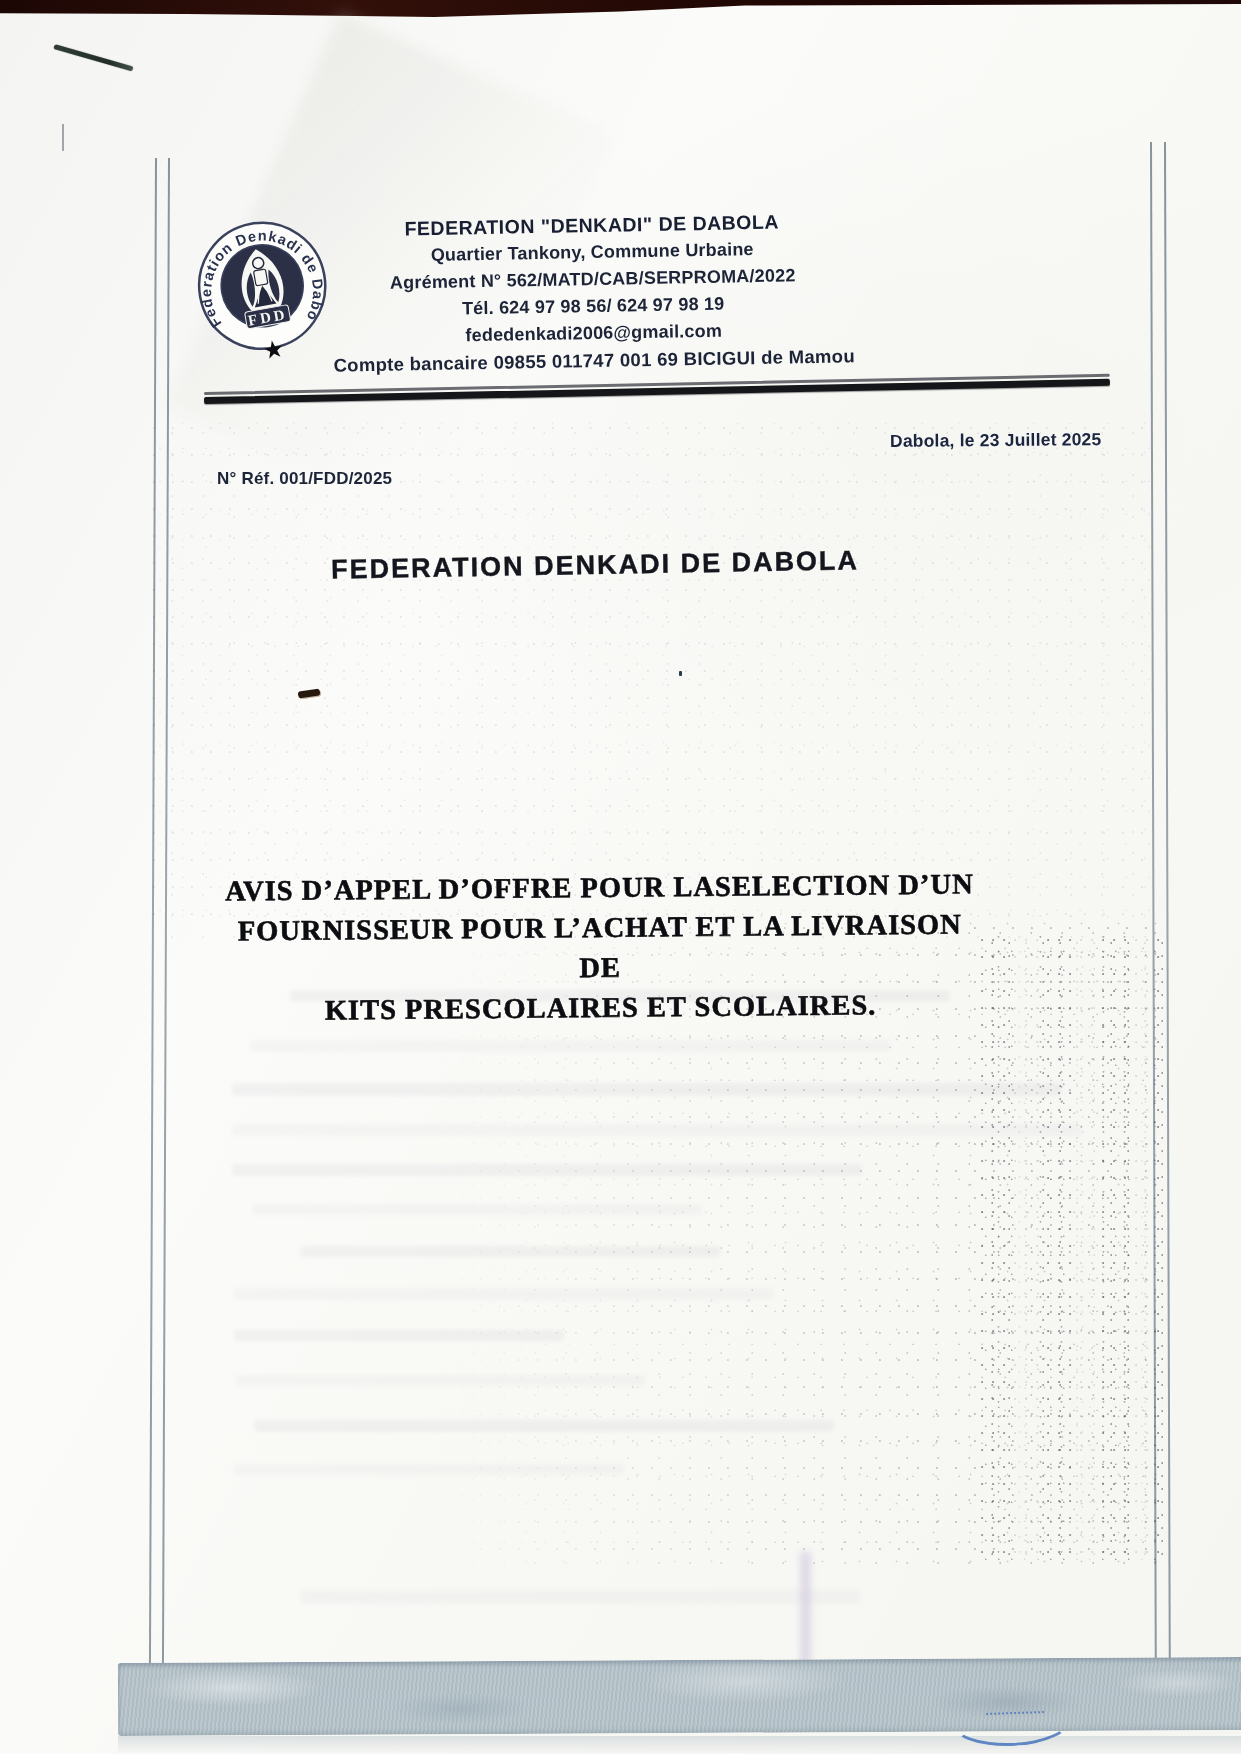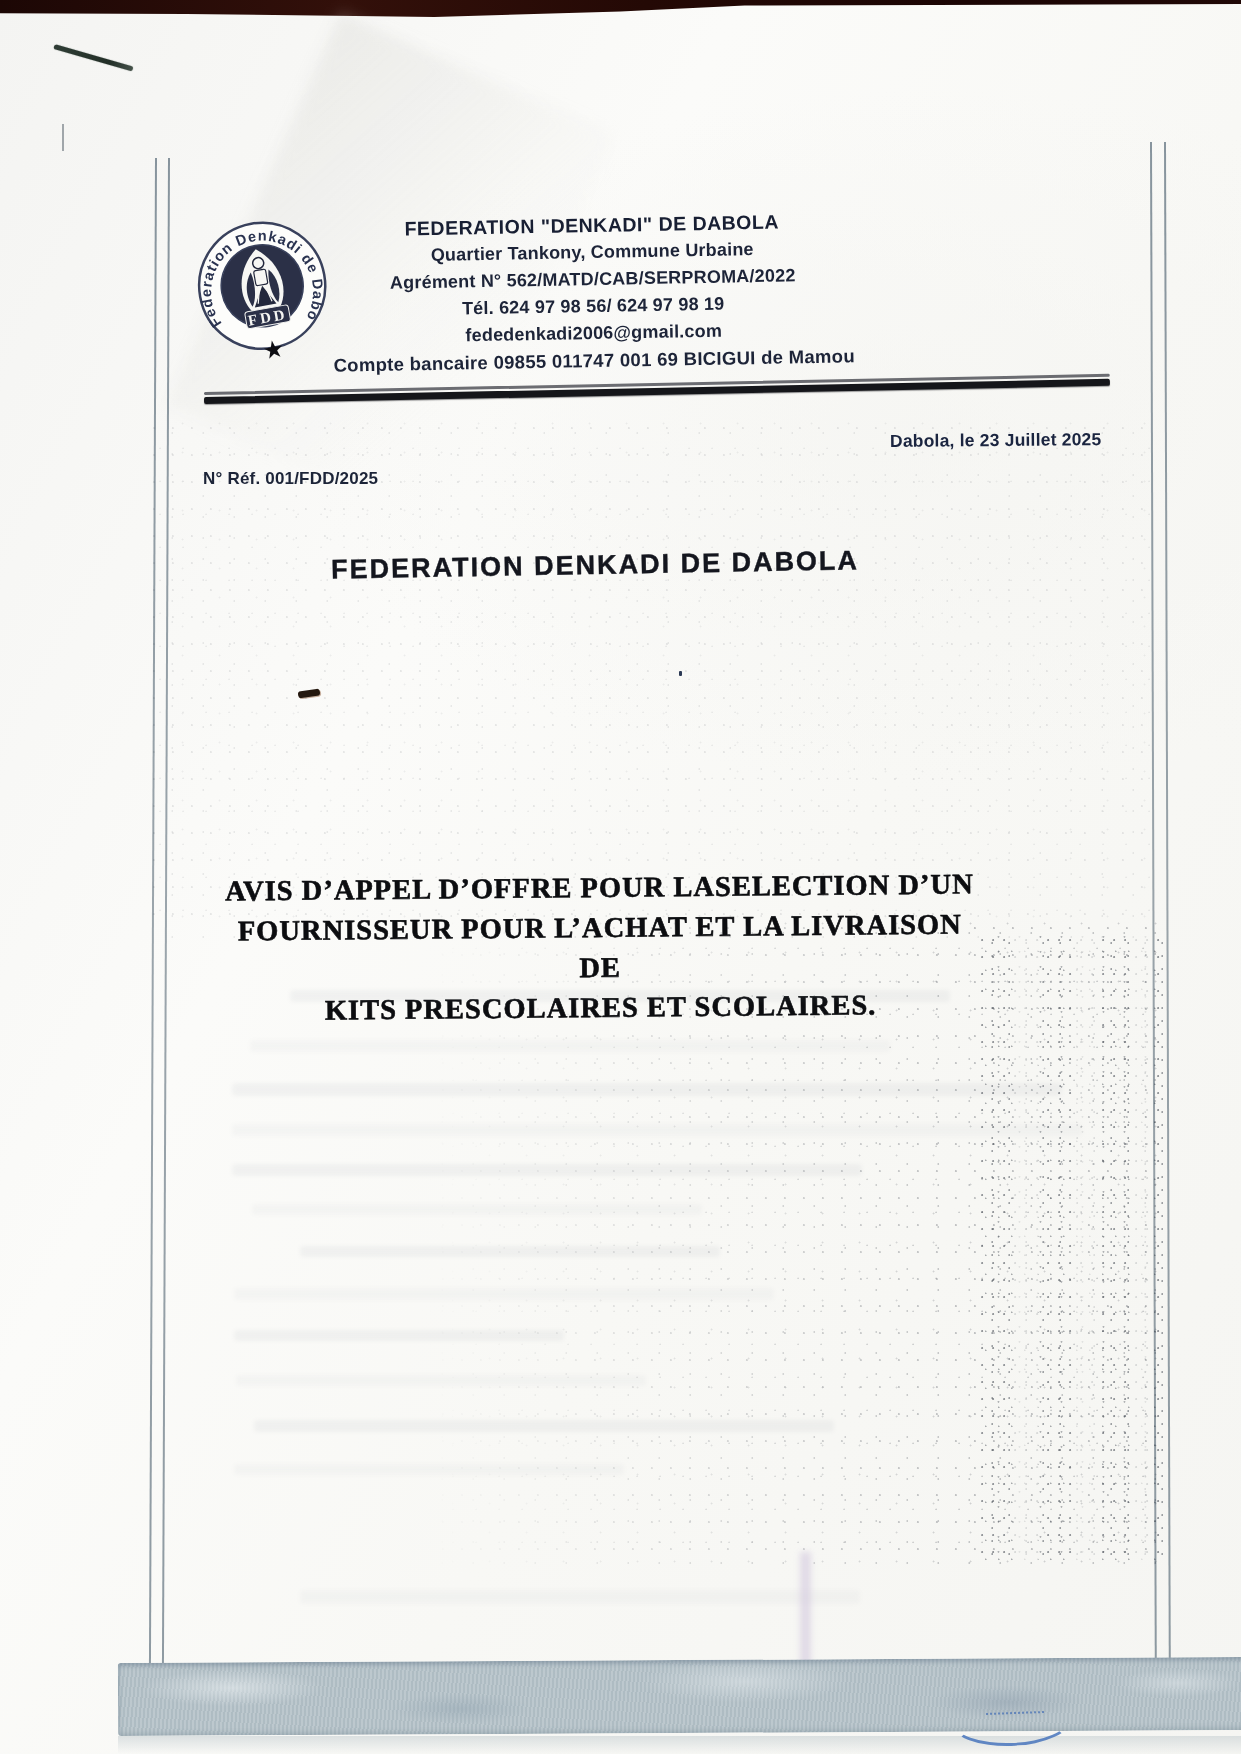--- a/index.html
+++ b/index.html
@@ -47,21 +47,21 @@
   .logo-wrap{position:absolute;left:196px;top:212px;width:142px;height:156px;transform:rotate(-10deg);}
   
   .separator{position:absolute;left:204px;top:392px;width:906px;transform:rotate(-1.15deg);transform-origin:left center;}
   .separator .thin{height:3px;background:rgba(60,62,70,.75);border-radius:2px;}
   .separator .thick{height:6.5px;background:#15161a;margin-top:2px;border-radius:2px;box-shadow:0 1px 1px rgba(20,20,25,.4);}
   .date-line{
     position:absolute;left:890px;top:430px;font-size:17.5px;font-weight:bold;
     color:#1b2540;letter-spacing:.2px;transform:rotate(-.5deg);white-space:nowrap;
   }
   .ref-line{
-    position:absolute;left:203px;top:469px;font-size:17px;font-weight:bold;
+    position:absolute;left:217px;top:469px;font-size:17px;font-weight:bold;
     color:#1c2438;letter-spacing:.2px;white-space:nowrap;
   }
   .org-title{
     position:absolute;left:0;top:550px;width:1190px;text-align:center;
     font-size:27px;font-weight:bold;letter-spacing:2px;color:#14161e;
     transform:rotate(-1deg);-webkit-text-stroke:.4px #14161e;white-space:nowrap;
   }
   .dash-mark{
     position:absolute;left:298px;top:690px;width:22px;height:7px;border-radius:3px;
     background:#24180f;transform:rotate(-8deg);

